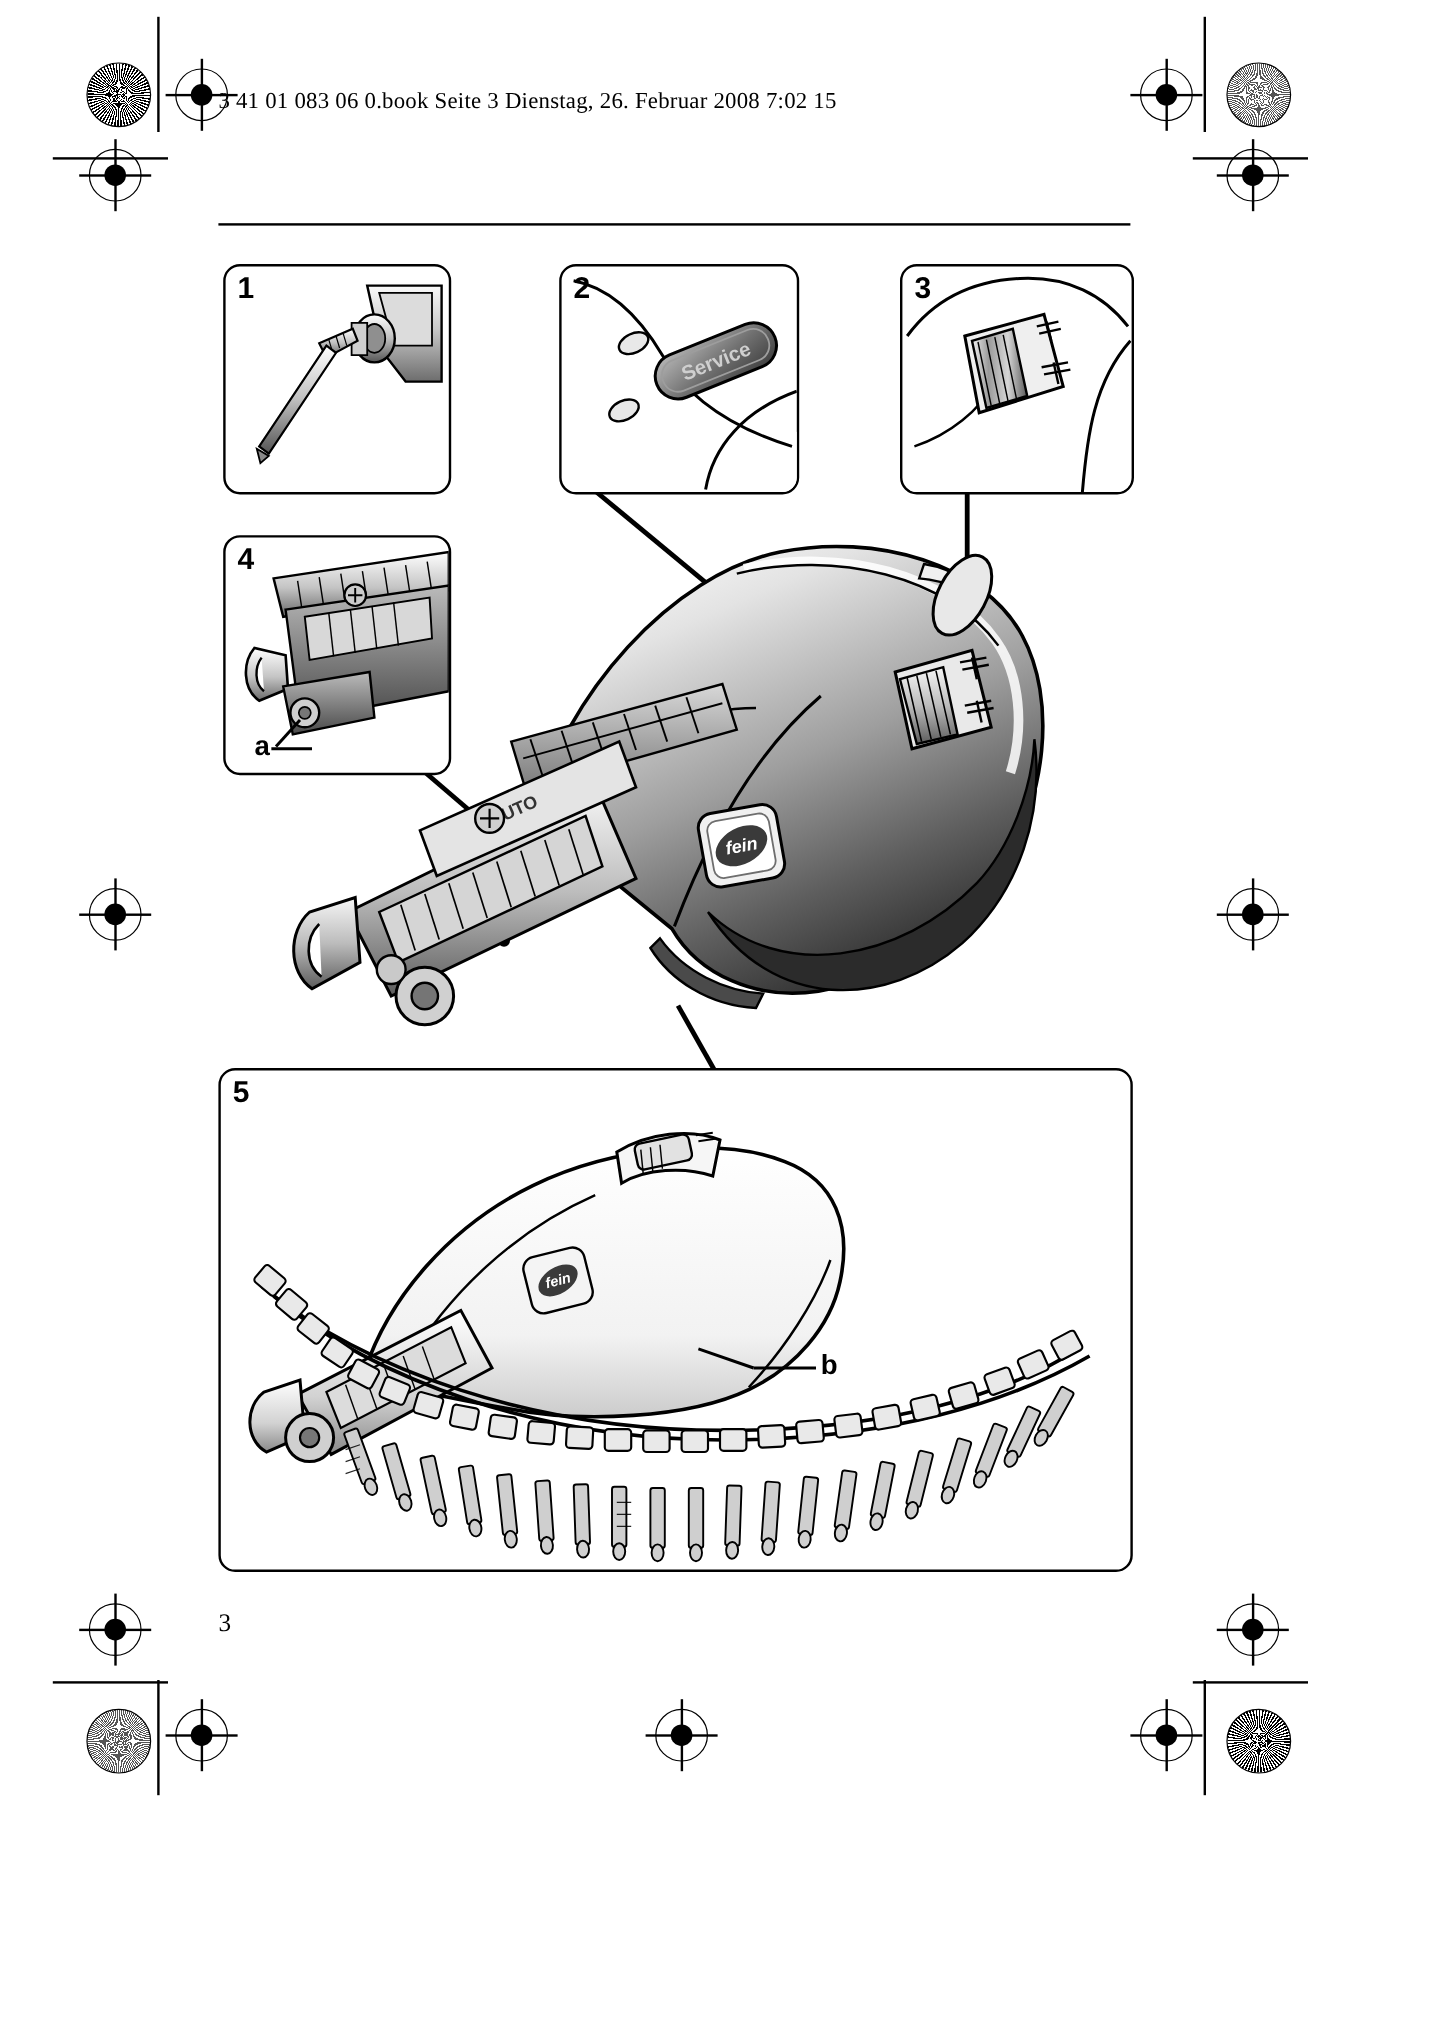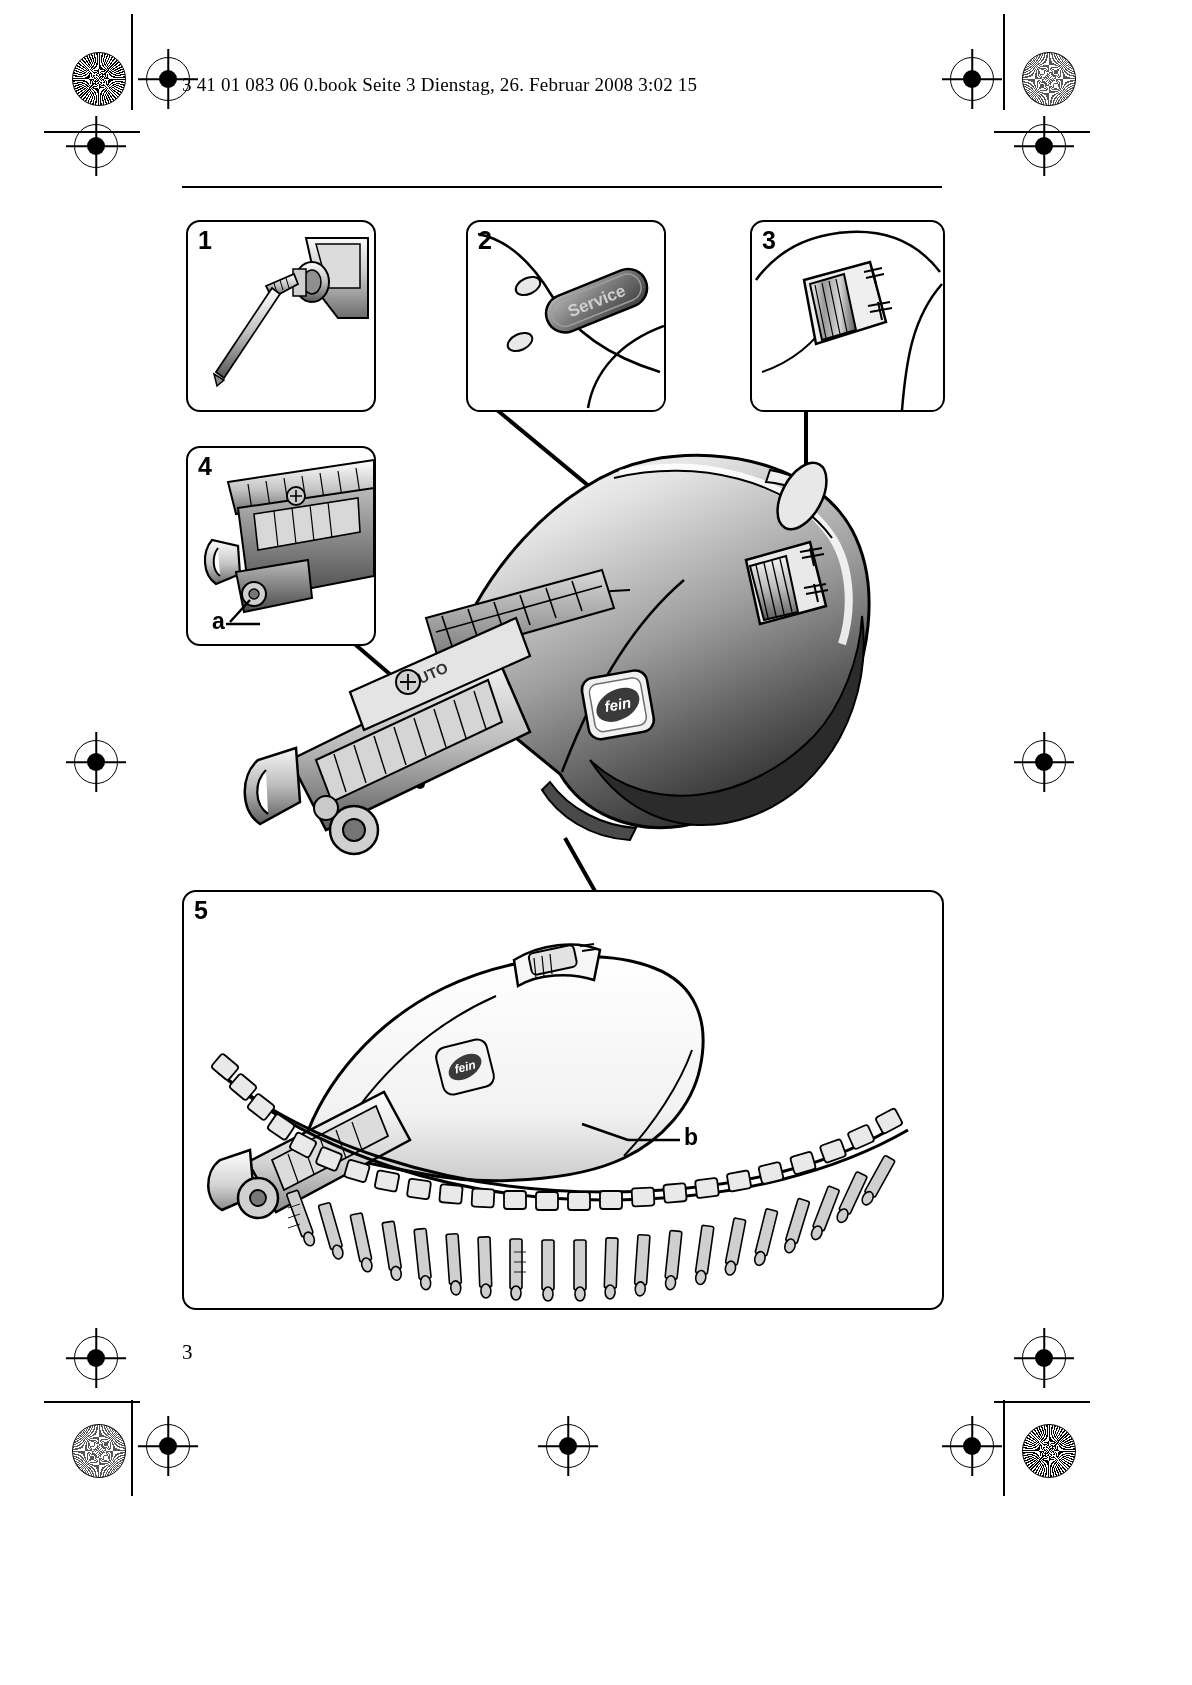--- a/index.html
+++ b/index.html
@@ -157,21 +157,21 @@
 
 <div class="crop-v" style="left:131px; top:14px; height:96px;"></div>
 <div class="crop-v" style="left:1003px; top:14px; height:96px;"></div>
 <div class="crop-v" style="left:131px; top:1400px; height:96px;"></div>
 <div class="crop-v" style="left:1003px; top:1400px; height:96px;"></div>
 <div class="crop-h" style="left:44px; top:131px; width:96px;"></div>
 <div class="crop-h" style="left:994px; top:131px; width:96px;"></div>
 <div class="crop-h" style="left:44px; top:1401px; width:96px;"></div>
 <div class="crop-h" style="left:994px; top:1401px; width:96px;"></div>
 
-<div class="header-text">3 41 01 083 06 0.book  Seite 3  Dienstag, 26. Februar 2008  3:02 15</div>
+<div class="header-text">3 41 01 083 06 0.book  Seite 3  Dienstag, 26. Februar 2008  7:02 15</div>
 <div class="rule"></div>
 
 <svg style="position:absolute; left:0; top:0; width:1192px; height:1685px; pointer-events:none;">
 
   <path class="lead" d="M 497,410 L 660,545" stroke-width="9"></path>
 
   <path class="lead" d="M 806,410 L 806,560" stroke-width="8"></path>
 
   <path class="lead" d="M 350,640 L 420,700" stroke-width="9"></path>
   <path class="lead" d="M 420,700 L 420,782" stroke-width="4"></path>

